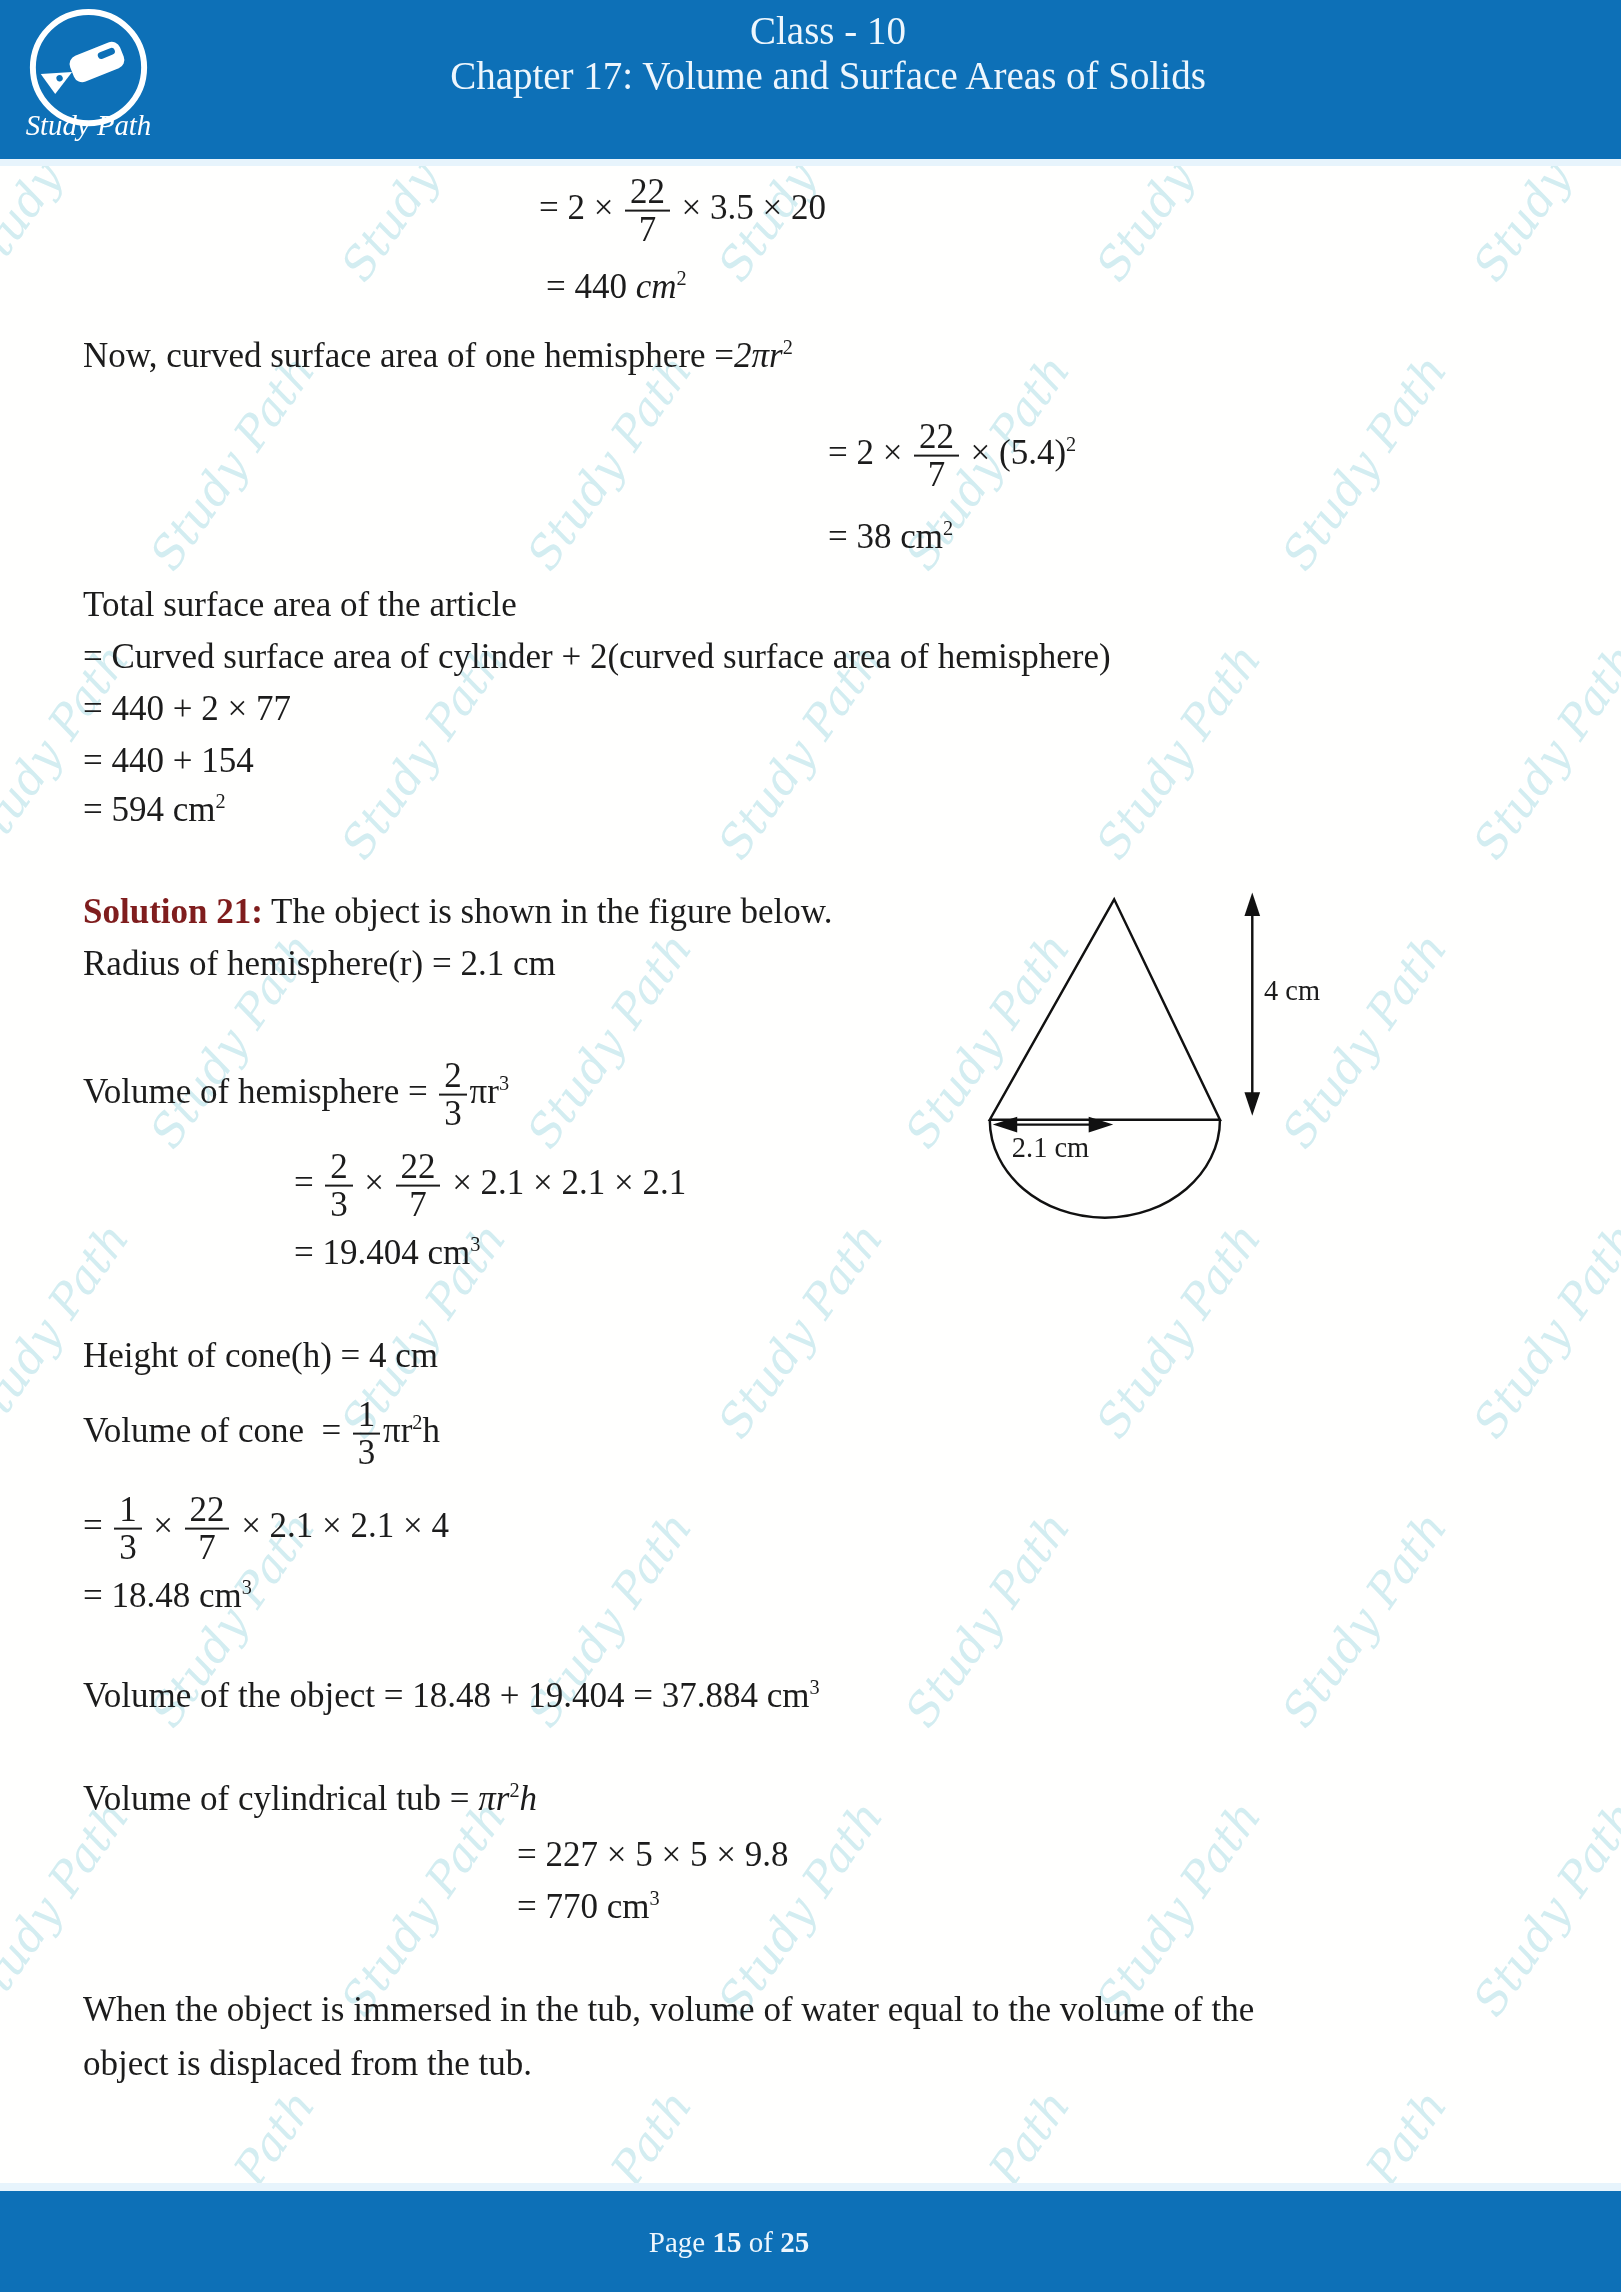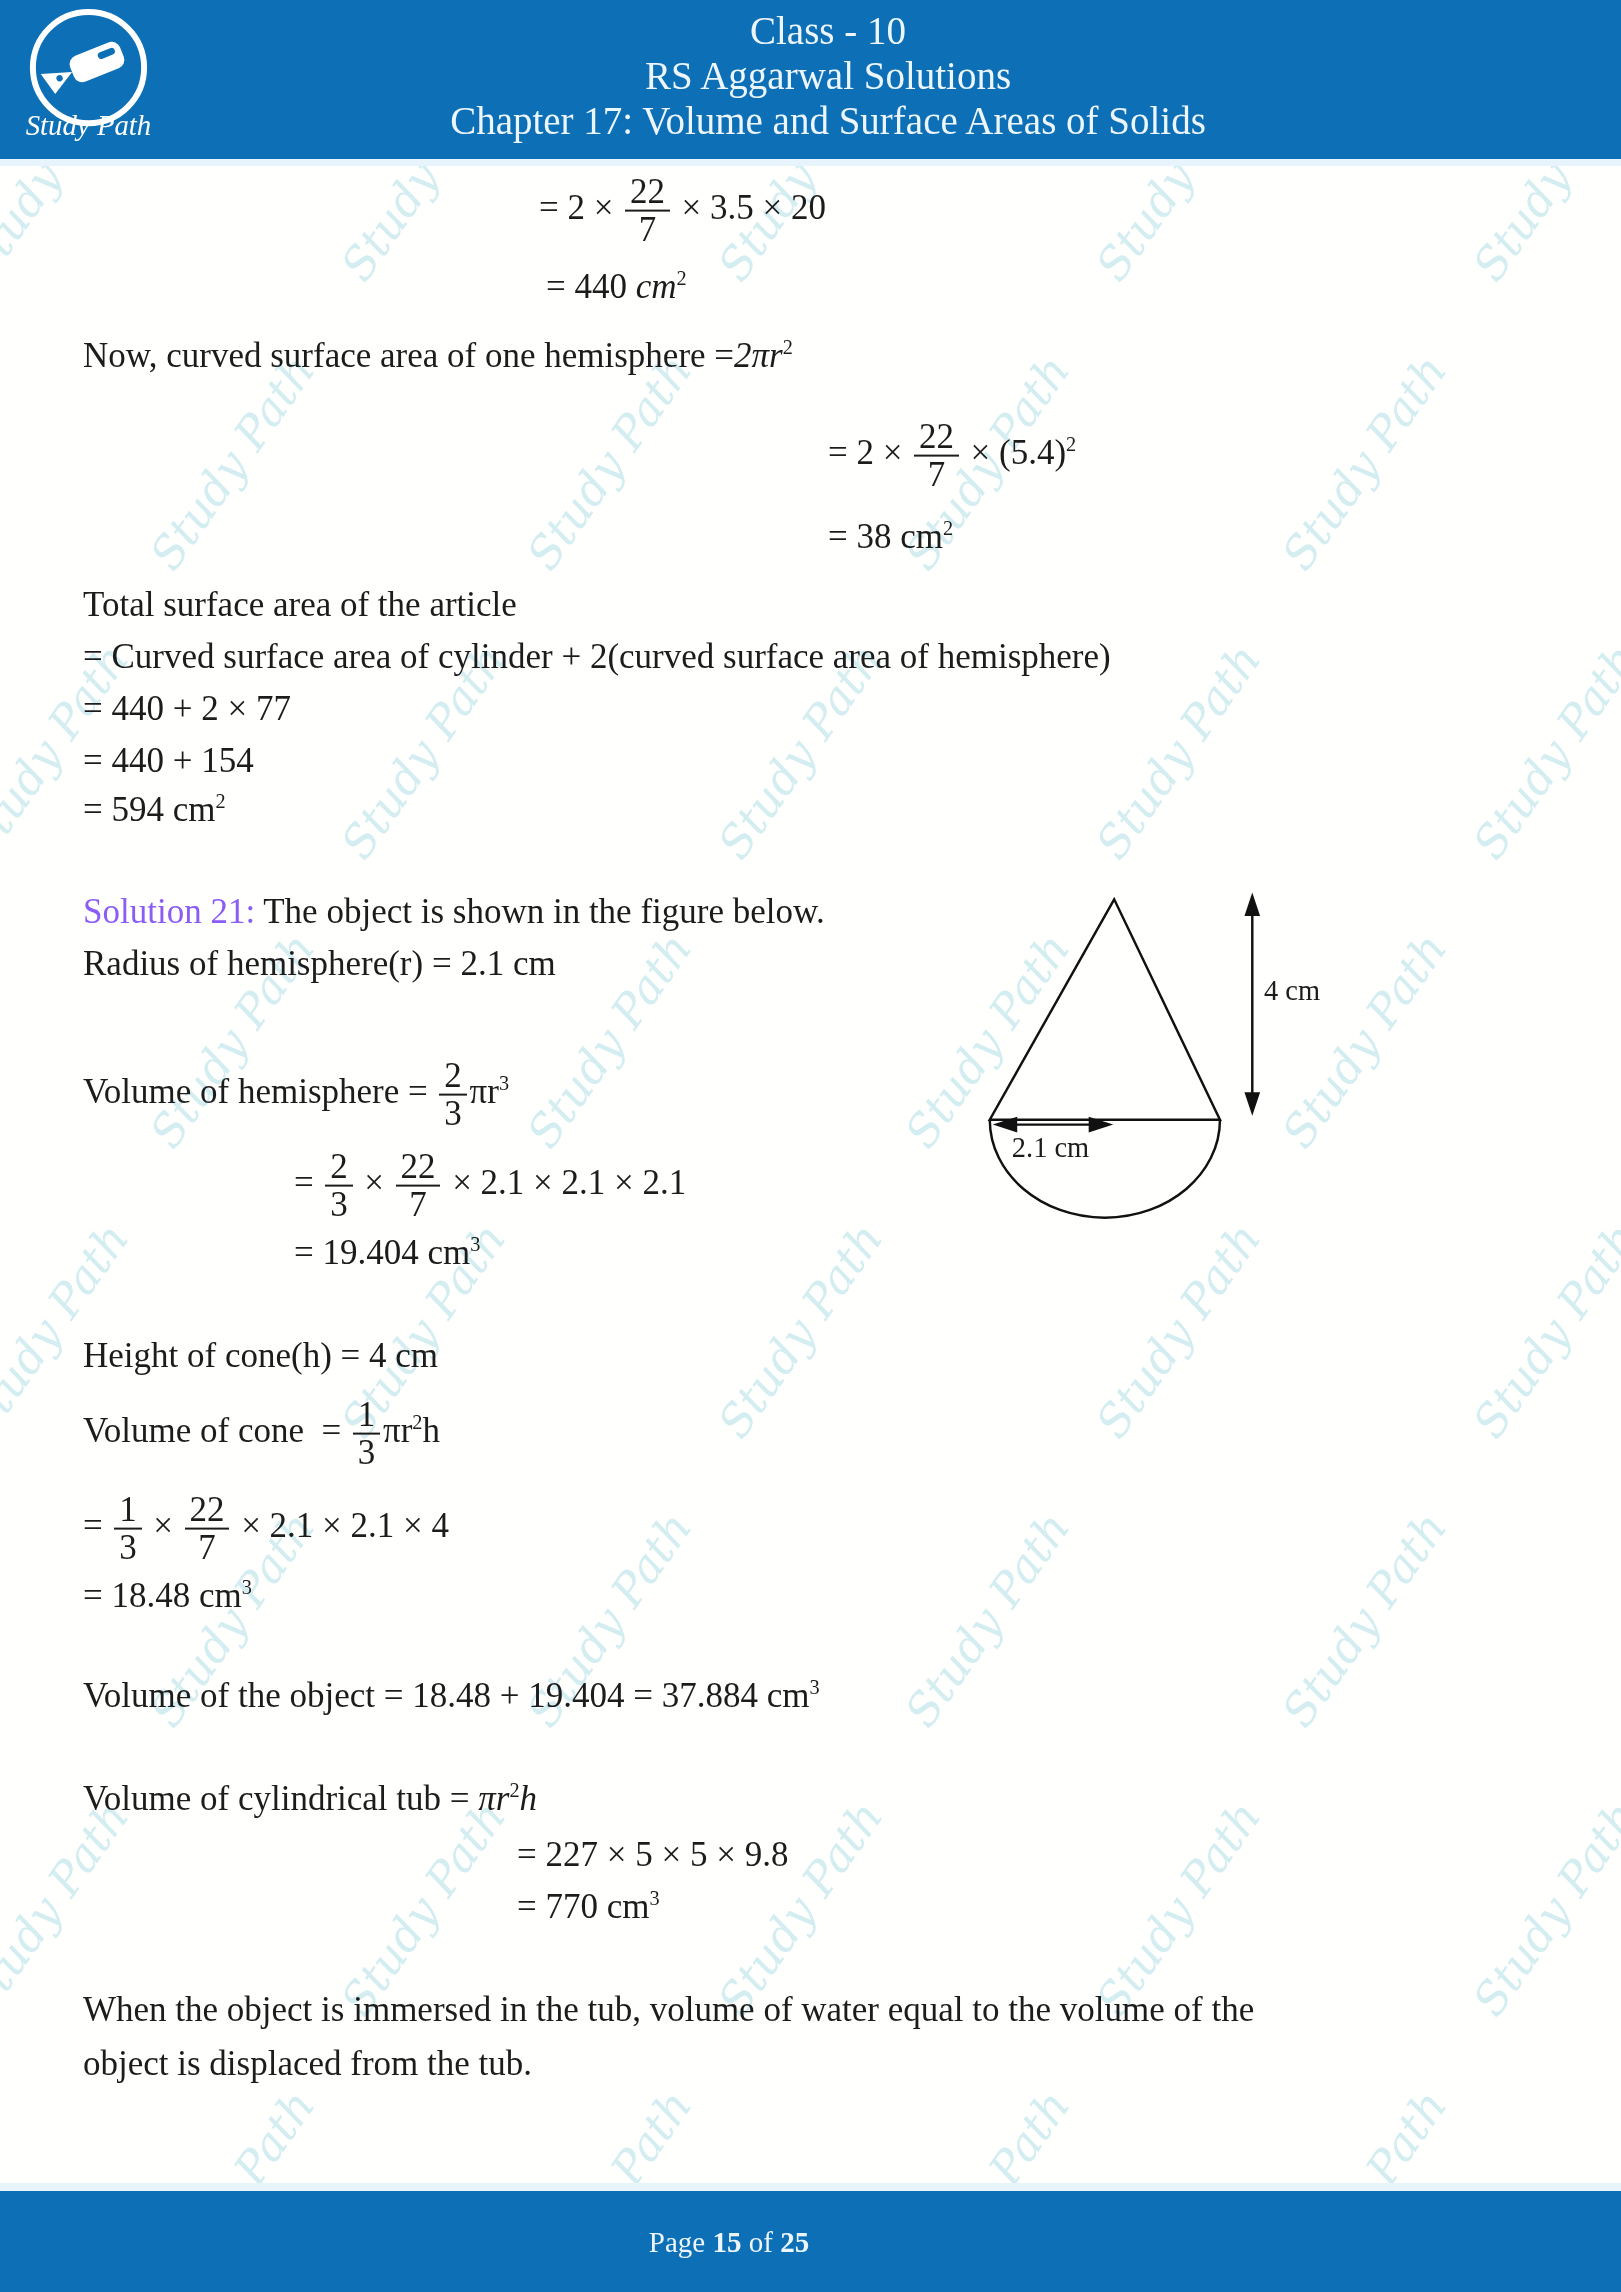--- a/index.html
+++ b/index.html
@@ -20,21 +20,21 @@
   .ftr-strip{position:absolute;left:0;bottom:102px;width:100%;height:7.8px;background:#e7f4fc;z-index:3;}
   
   #wm-layer{position:absolute;inset:0;z-index:1;pointer-events:none;}
   .wm{position:absolute;color:#d3edf1;font-size:45px;font-style:italic;
     font-family:"DejaVu Serif",serif;transform:rotate(-55deg);white-space:nowrap;}
   
   #content{position:absolute;inset:0;z-index:2;}
   .line{position:absolute;font-size:35px;line-height:1.15;white-space:pre;}
   .line.vc{transform:translateY(-50%);}
   .it{font-style:italic;}
-  .sol{color:#8b5cf6;font-weight:normal;}
+  .sol{color:#7f1d1d;font-weight:bold;}
   sup{font-size:58%;line-height:0;vertical-align:super;}
   .frac{display:inline-flex;flex-direction:column;vertical-align:middle;
     text-align:center;line-height:1.04;padding:0 2.9px;}
   .frac .fn{border-bottom:2.9px solid #1c1c1c;padding:0 4.9px;}
   .frac .fd{padding:0 4.9px;}
   
   .fig{position:absolute;left:931px;top:867px;z-index:2;}
   .fig .stroke{fill:none;stroke:#111;stroke-width:2.5;}
   .fig .fill{fill:#111;stroke:none;}
   .fig text{font-family:"Liberation Serif",serif;font-size:29px;fill:#1c1c1c;}
@@ -89,21 +89,20 @@
       <g transform="rotate(-22 75 62)">
         <rect x="58" y="46" width="54" height="28" rx="9" fill="#ffffff"></rect>
         <path d="M58 60 L28 50 L34 74 Z" fill="#ffffff"></path>
         <rect x="88" y="52" width="18" height="7" rx="3.5" fill="#0d70b7"></rect>
         <circle cx="44" cy="61" r="3.2" fill="#0d70b7"></circle>
       </g>
       <text x="75" y="130" text-anchor="middle" font-size="29" font-style="italic" fill="#ffffff">Study Path</text>
     </svg>
     <div class="titles">
       <div>Class - 10</div>
-      <div>RS Aggarwal Solutions</div>
       <div>Chapter 17: Volume and Surface Areas of Solids</div>
     </div>
   </header>
   <div class="hdr-strip"></div>
 
   <main id="content">
 
     <svg class="fig" width="431" height="382" viewBox="0 0 440 390">
       <path class="stroke" d="M187 33 L60 258 L295 258 Z"></path>
       <path class="stroke" d="M60 258 C60 313.2 112.6 358 177.5 358 C242.4 358 295 313.2 295 258"></path>

